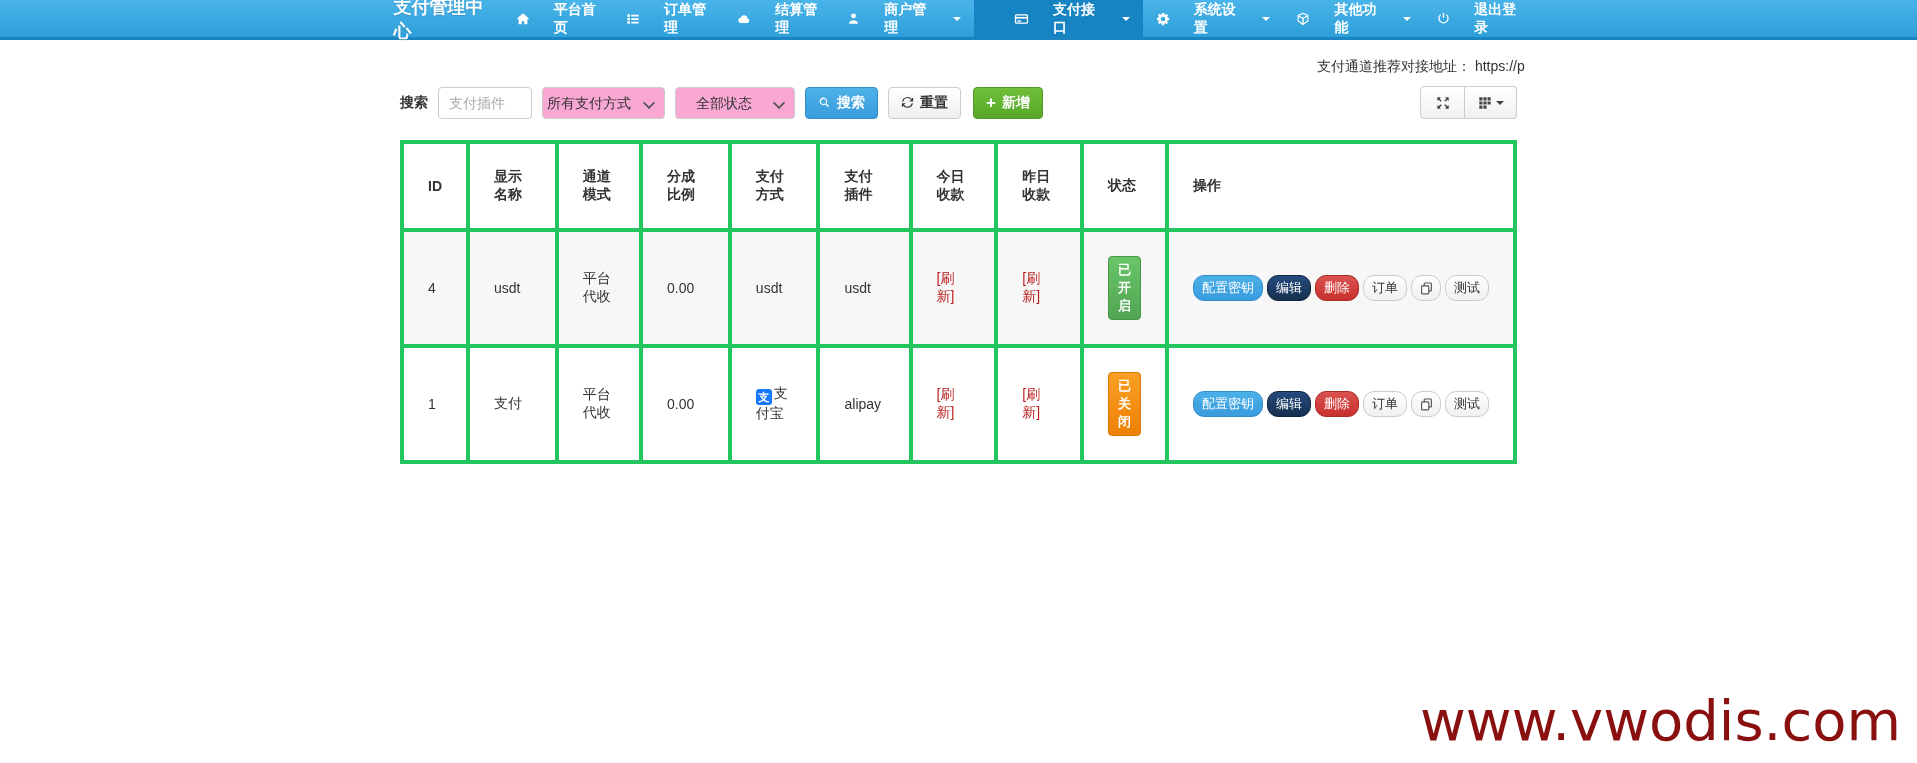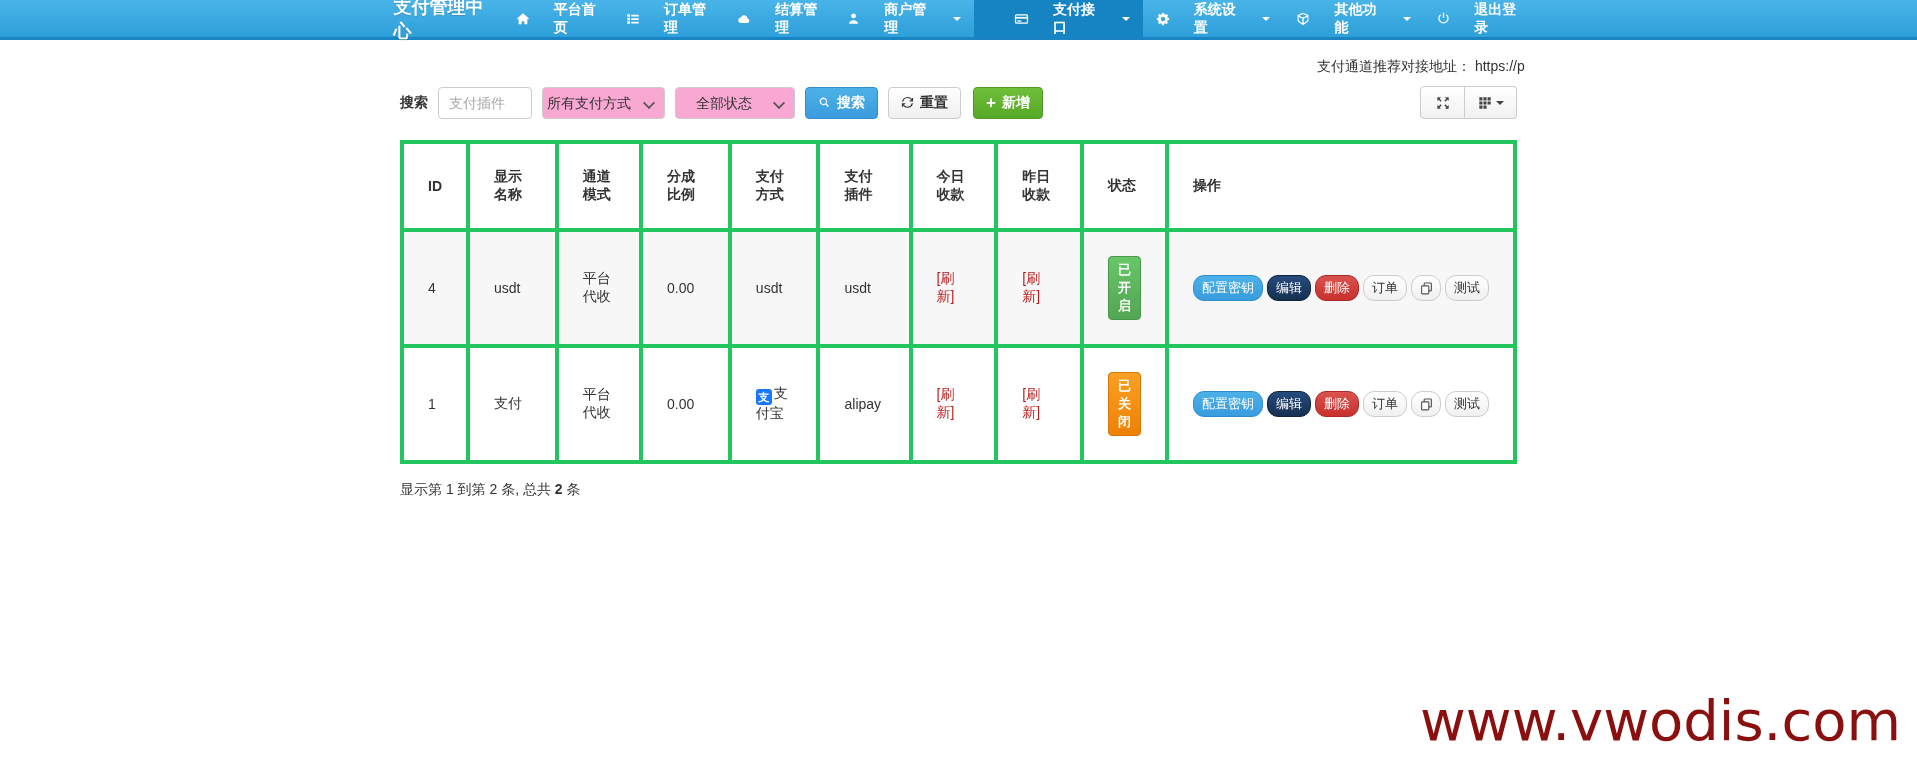--- a/index.html
+++ b/index.html
@@ -396,18 +396,15 @@
                   </svg>
                 </span>
               </button>
           <button class="btn-sm btn-plain">测试</button>
         </span>
       </td>
     </tr>
       </tbody>
   </table>
 
-  <div class="pagination-info">
-    <span>显示第 1 到第 2 条, 总共 </span><b>2</b><span> 条</span>
-  </div>
 </div>
 
 <div class="watermark">www.vwodis.com</div>
 
 </body></html>

